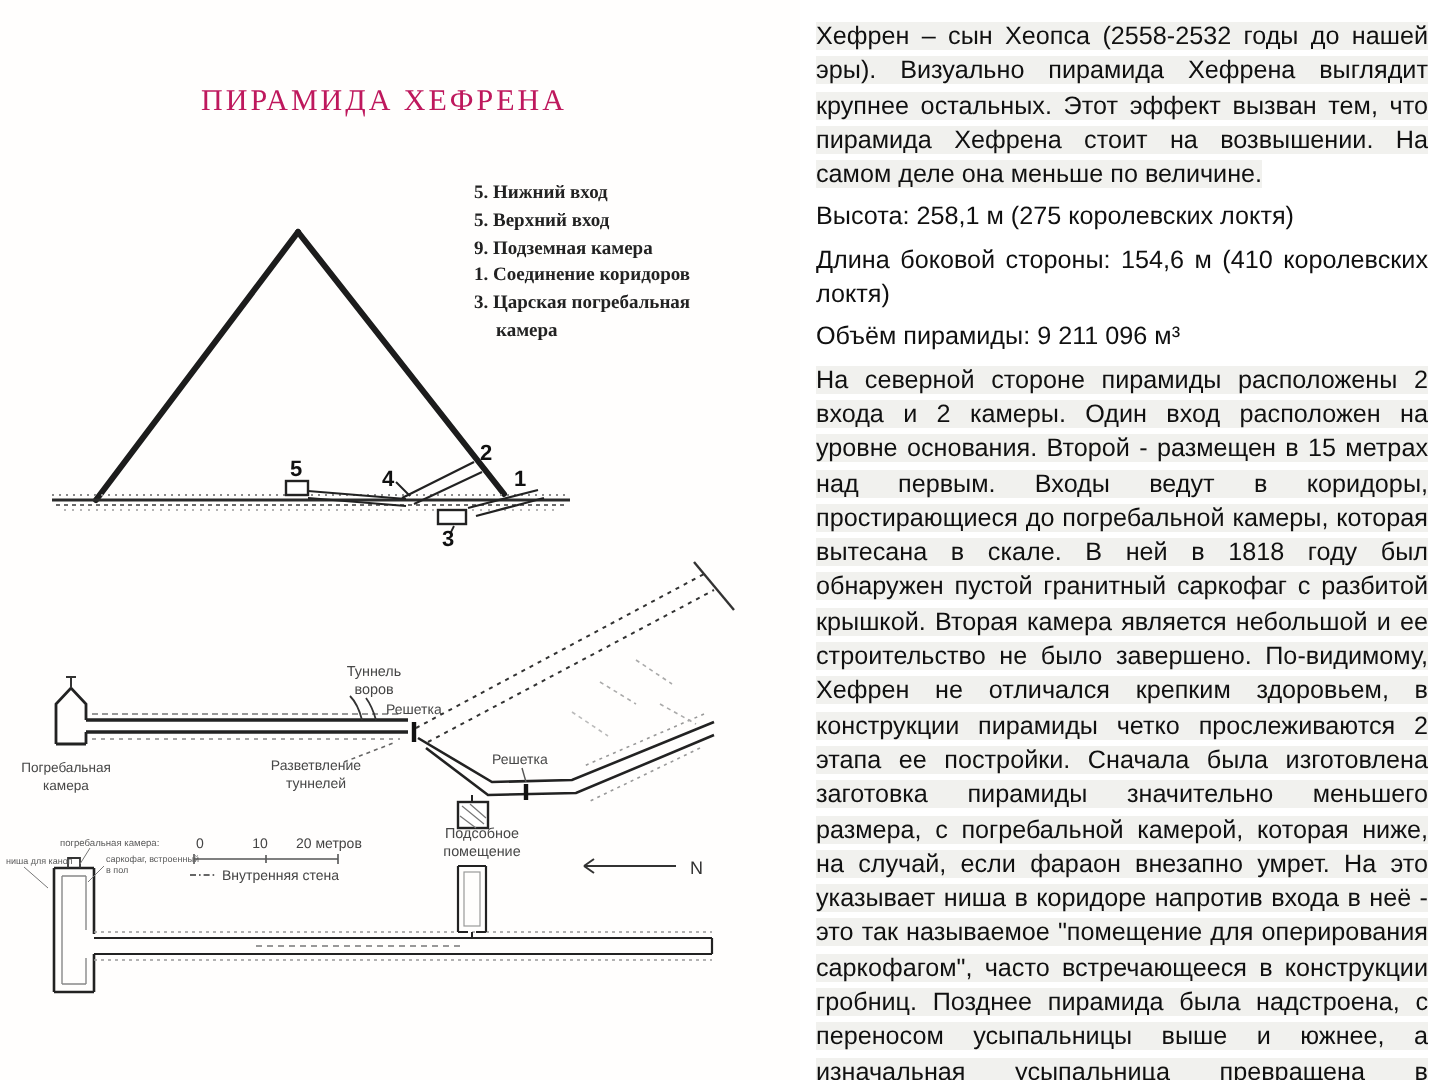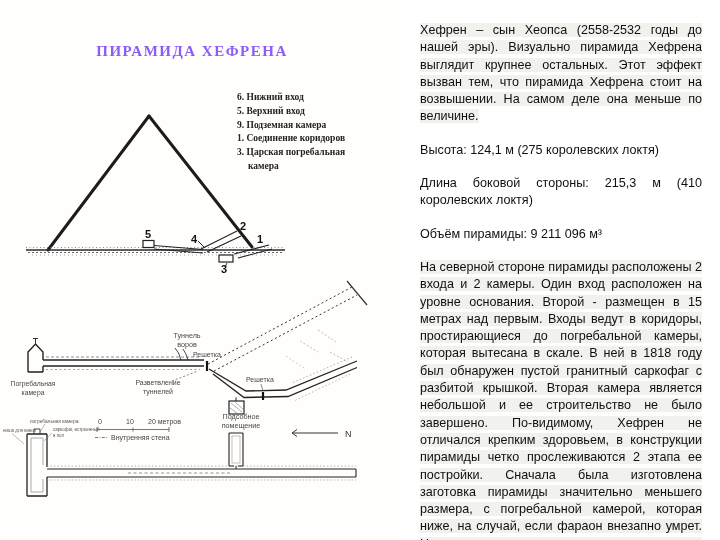--- a/index.html
+++ b/index.html
@@ -1,45 +1,45 @@
 <!DOCTYPE html>
 <html><head>
 <meta charset="utf-8">
 <style>
   html,body{margin:0;padding:0;background:#e8e8e8;}
   .slide{position:relative;width:720px;height:540px;background:#ffffff;overflow:hidden;
          font-family:"Liberation Sans",sans-serif;}
   
   .left-panel{position:absolute;left:0;top:0;width:400px;height:540px;background:#fffefd;}
   .diagram-title{position:absolute;top:43px;left:0;width:384px;text-align:center;
-                 font-family:"Liberation Serif",serif;font-weight:bold;font-size:15px;
-                 letter-spacing:1.5px;color:#8b5cf6;white-space:nowrap;}
+                 font-family:"Liberation Serif",serif;font-weight:normal;font-size:15px;
+                 letter-spacing:1.5px;color:#be185d;white-space:nowrap;}
   .legend{position:absolute;top:91px;left:237px;width:134px;
           font-family:"Liberation Serif",serif;font-weight:bold;font-size:9.5px;
           line-height:13.8px;color:#222;}
   .legend .li{padding-left:11px;text-indent:-11px;}
   .diagram-svg{position:absolute;left:0;top:0;}
   .diagram-svg text{font-family:"Liberation Sans",sans-serif;}
   
   .text-panel{position:absolute;left:404px;top:6px;width:314px;
               font-size:12.6px;line-height:17.3px;color:#101010;text-align:justify;}
-  .text-panel p{margin:16px;}
+  .text-panel p{margin:4px;}
   .hl{background:#f1f1ee;}
 </style>
 </head>
 <body>
 
 <div class="slide">
 
   <div class="left-panel">
 
     <div class="diagram-title">ПИРАМИДА ХЕФРЕНА</div>
 
     <div class="legend">
-      <div class="li">6. Нижний вход</div>
+      <div class="li">5. Нижний вход</div>
       <div class="li">5. Верхний вход</div>
       <div class="li">9. Подземная камера</div>
       <div class="li">1. Соединение коридоров</div>
       <div class="li">3. Царская погребальная камера</div>
     </div>
 
     <svg class="diagram-svg" width="400" height="540" viewBox="0 0 400 540">
 
       <g fill="none">
         <path d="M149,116 L48,250" stroke="#1c1c1c" stroke-width="3" stroke-linecap="round"></path>
@@ -158,19 +158,19 @@
           <text x="53" y="436.5" font-size="4.5">в пол</text>
           <text x="3" y="432" font-size="4.5">ниша для каноп</text>
         </g>
         <path d="M45,424 L40,432 M52,433 L44,441 M12,433.5 L24,444" stroke="#777" stroke-width="0.5"></path>
       </g>
     </svg>
   </div>
 
   <div class="text-panel">
     <p><span class="hl">Хефрен – сын Хеопса (2558-2532 годы до нашей эры). Визуально пирамида Хефрена выглядит крупнее остальных. Этот эффект вызван тем, что пирамида Хефрена стоит на возвышении. На самом деле она меньше по величине.</span></p>
-    <p>Высота: 124,1 м (275 королевских локтя)</p>
-    <p>Длина боковой стороны: 215,3 м (410 королевских локтя)</p>
+    <p>Высота: 258,1 м (275 королевских локтя)</p>
+    <p>Длина боковой стороны: 154,6 м (410 королевских локтя)</p>
     <p>Объём пирамиды: 9 211 096 м³</p>
     <p><span class="hl">На северной стороне пирамиды расположены 2 входа и 2 камеры. Один вход расположен на уровне основания. Второй - размещен в 15 метрах над первым. Входы ведут в коридоры, простирающиеся до погребальной камеры, которая вытесана в скале. В ней в 1818 году был обнаружен пустой гранитный саркофаг с разбитой крышкой. Вторая камера является небольшой и ее строительство не было завершено. По-видимому, Хефрен не отличался крепким здоровьем, в конструкции пирамиды четко прослеживаются 2 этапа ее постройки. Сначала была изготовлена заготовка пирамиды значительно меньшего размера, с погребальной камерой, которая ниже, на случай, если фараон внезапно умрет. На это указывает ниша в коридоре напротив входа в неё - это так называемое "помещение для оперирования саркофагом", часто встречающееся в конструкции гробниц. Позднее пирамида была надстроена, с переносом усыпальницы выше и южнее, а изначальная усыпальница превращена в хранилище заупокойного инвентаря.</span></p>
   </div>
 
 </div>
 
 </body></html>

